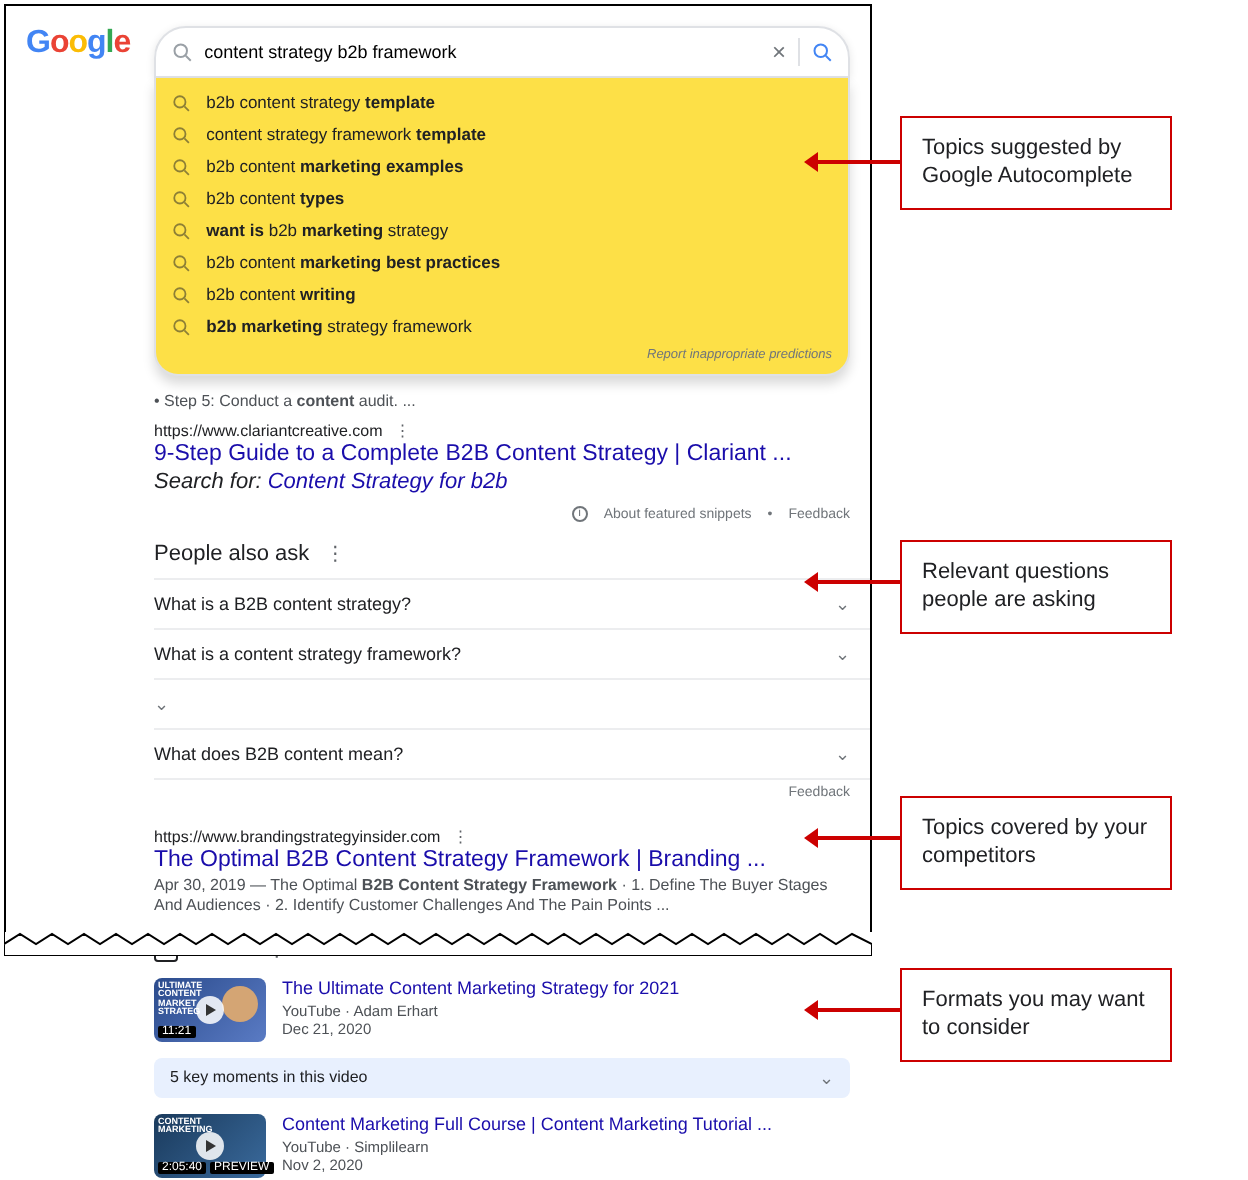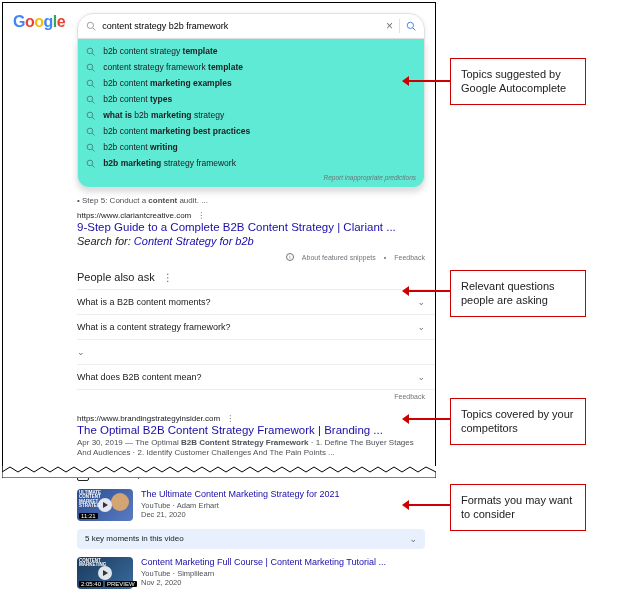--- a/index.html
+++ b/index.html
@@ -8,21 +8,21 @@
     .header { display: flex; align-items: flex-start; padding: 10px 10px 0 10px; }
     .logo { font-size: 16px; font-weight: bold; margin-right: 12px; letter-spacing: -0.5px; }
     .logo span:nth-child(1){color:#4285F4}.logo span:nth-child(2){color:#EA4335}.logo span:nth-child(3){color:#FBBC05}.logo span:nth-child(4){color:#4285F4}.logo span:nth-child(5){color:#34A853}.logo span:nth-child(6){color:#EA4335}
     .searchwrap { position: relative; flex: 1; }
     .searchbox { display: flex; align-items: center; border: 1px solid #dfe1e5; border-radius: 16px 16px 0 0; height: 26px; padding: 0 8px; box-shadow: 0 1px 4px rgba(0,0,0,0.1); }
     .search-icon-inner { width: 10px; height: 10px; margin-right: 6px; }
     .searchinput { border: none; outline: none; flex: 1; font-size: 9px; }
     .clear-icon { color: #70757a; font-size: 12px; margin-right: 6px; cursor: pointer; }
     .vline { width: 1px; height: 14px; background: #dfe1e5; margin-right: 6px; }
     .search-blue { color: #4285F4; width: 10px; height: 10px; }
-    .dropdown { border: 1px solid #dfe1e5; border-top: none; border-radius: 0 0 12px 12px; box-shadow: 0 4px 6px rgba(0,0,0,0.15); background: #5eead4; padding: 4px 0 2px 0; }
+    .dropdown { border: 1px solid #dfe1e5; border-top: none; border-radius: 0 0 12px 12px; box-shadow: 0 4px 6px rgba(0,0,0,0.15); background: #fde047; padding: 4px 0 2px 0; }
     .suggestion { display: flex; align-items: center; padding: 3px 8px; font-size: 8.5px; }
     .suggestion-icon { width: 9px; height: 9px; margin-right: 8px; opacity: 0.5; }
     .suggestion b { font-weight: bold; }
     .report { text-align: right; font-size: 6.5px; font-style: italic; color: #70757a; padding: 3px 8px 4px 0; }
     .content { padding: 0 0 0 74px; margin-top: 8px; }
     .bullet { font-size: 8px; color: #4d5156; margin-bottom: 6px; }
     .cite { color: #202124; font-size: 8px; margin-bottom: 1px; display: flex; align-items: center; }
     .cite-dots { margin-left: 6px; color: #5f6368; }
     .title-link { color: #1a0dab; font-size: 11.5px; margin-bottom: 2px; }
     .search-for { font-size: 11px; font-style: italic; }
@@ -110,21 +110,21 @@
                 <circle cx="7" cy="7" r="5"></circle>
                 <line x1="11" y1="11" x2="15" y2="15"></line>
               </svg>
               <span>b2b content <b>types</b></span>
             </div>
             <div class="suggestion">
               <svg class="magnifier suggestion-icon" viewBox="0 0 16 16">
                 <circle cx="7" cy="7" r="5"></circle>
                 <line x1="11" y1="11" x2="15" y2="15"></line>
               </svg>
-              <span><b>what is </b>b2b <b>marketing </b>strategy</span>
+              <span><b>want is </b>b2b <b>marketing </b>strategy</span>
             </div>
             <div class="suggestion">
               <svg class="magnifier suggestion-icon" viewBox="0 0 16 16">
                 <circle cx="7" cy="7" r="5"></circle>
                 <line x1="11" y1="11" x2="15" y2="15"></line>
               </svg>
               <span>b2b content <b>marketing best practices</b></span>
             </div>
             <div class="suggestion">
               <svg class="magnifier suggestion-icon" viewBox="0 0 16 16">
@@ -160,21 +160,21 @@
       <span>•</span>
       <span>Feedback</span>
     </div>
 
     <div class="section-title">
         <span>People also ask</span>
         <span class="dots">⋮</span>
       </div>
     <div class="paa-list" id="paa">
         <div class="paa-item">
-          <span>What is a B2B content moments?</span>
+          <span>What is a B2B content strategy?</span>
           <span class="chevron">⌄</span>
         </div>
         <div class="paa-item">
           <span>What is a content strategy framework?</span>
           <span class="chevron">⌄</span>
         </div>
         <div class="paa-item">
           <span class="chevron">⌄</span>
         </div>
         <div class="paa-item">

